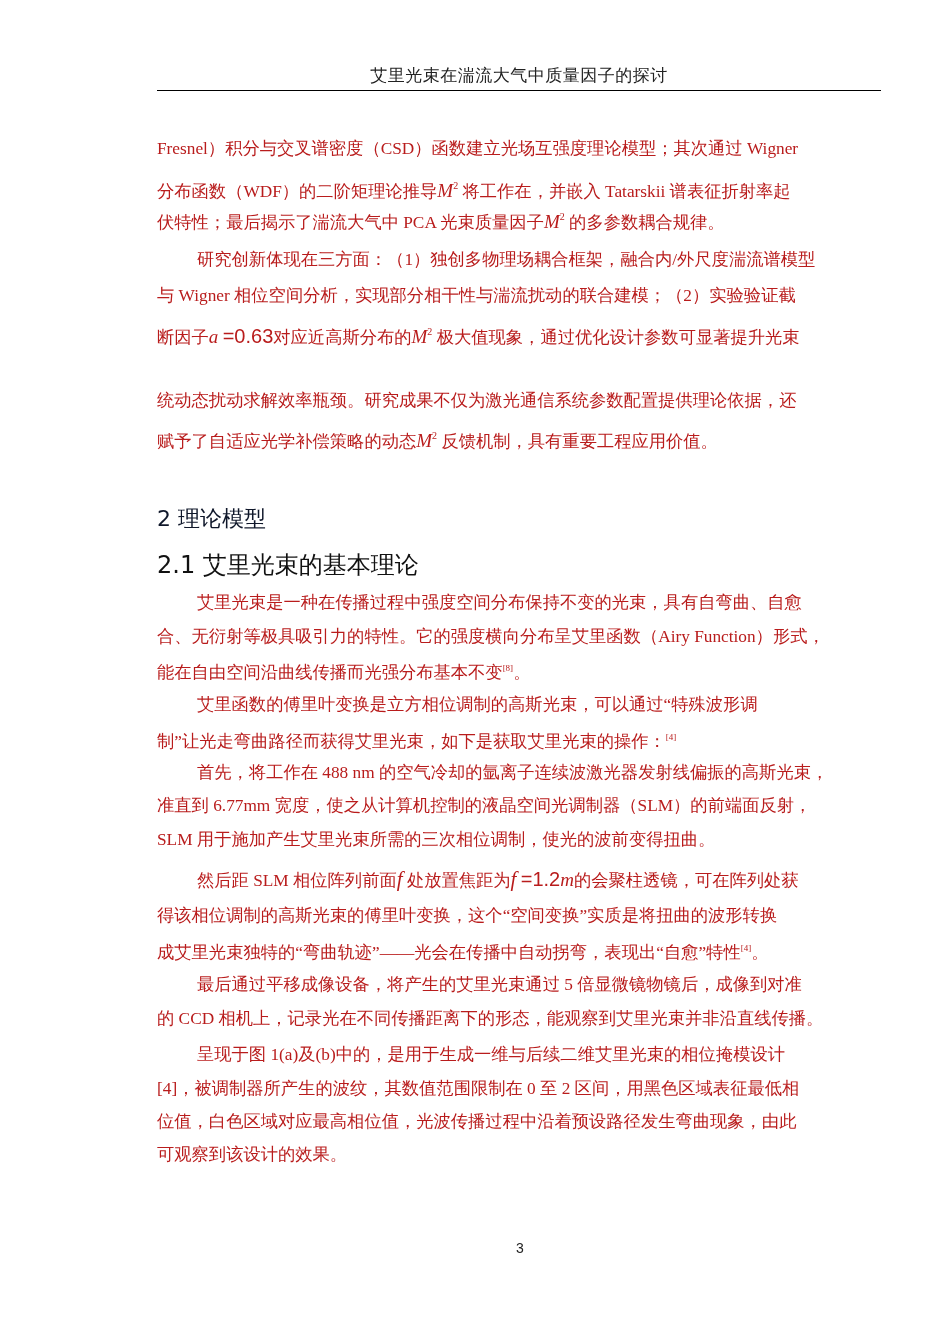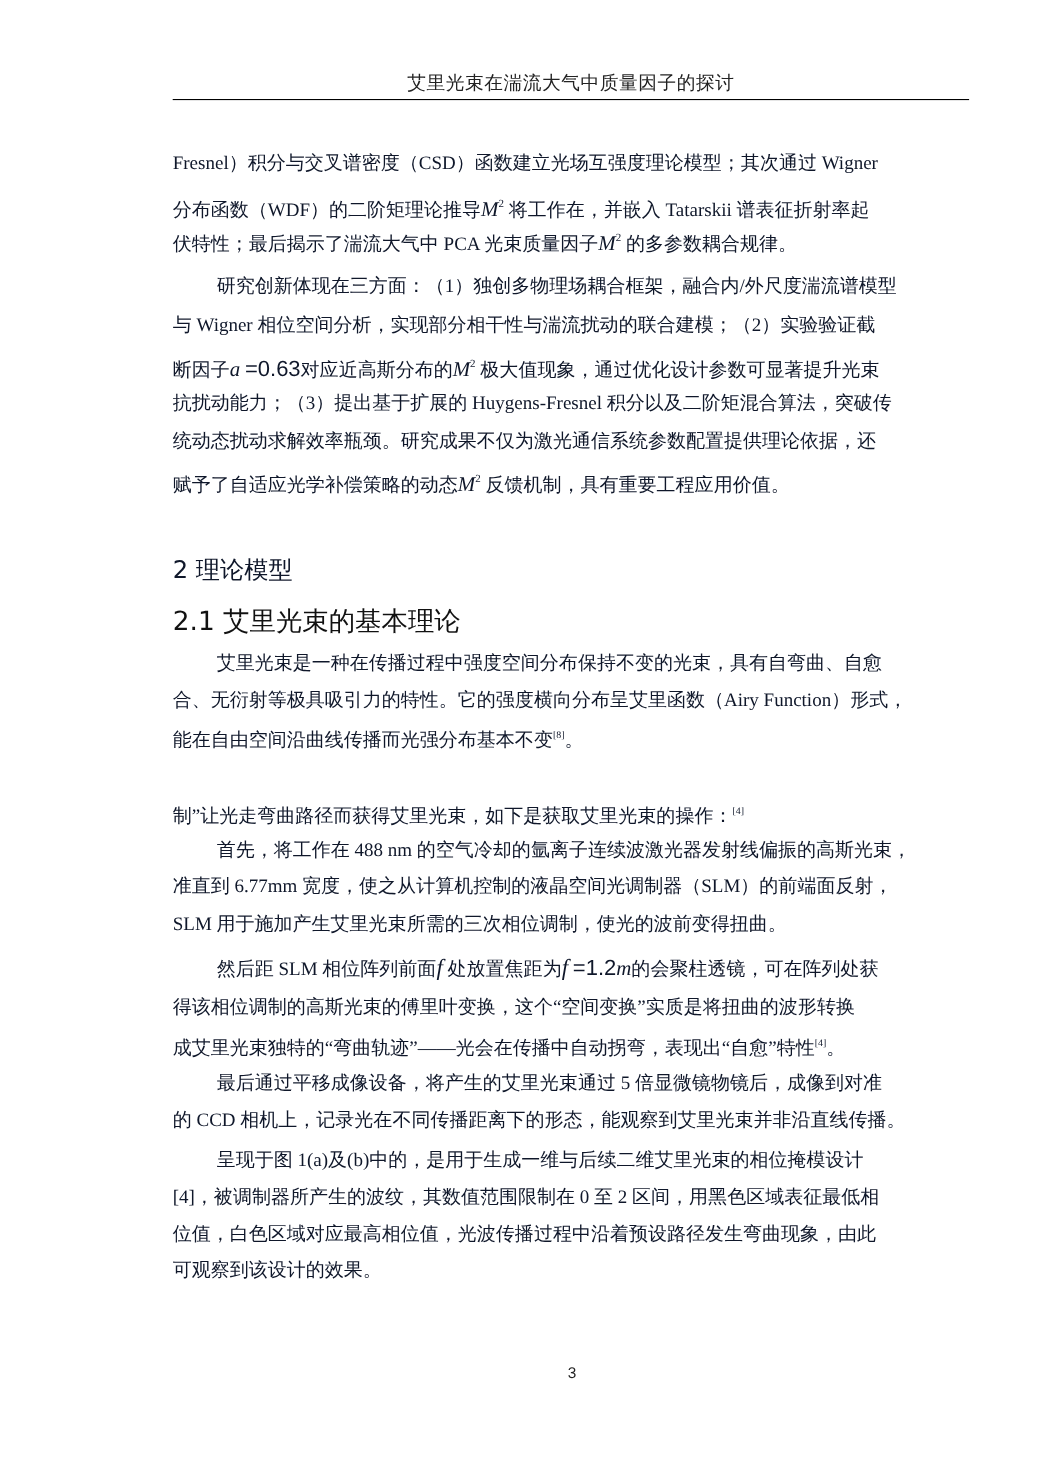--- a/index.html
+++ b/index.html
@@ -4,21 +4,21 @@
 <style>
   html, body { margin: 0; padding: 0; background: #ffffff; }
   body { width: 950px; height: 1344px; position: relative; overflow: hidden;
          font-family: "Liberation Serif", "DejaVu Serif", serif; color: #111; }
   .page { position: absolute; left: 0; top: 0; width: 950px; height: 1344px; background: #fff; margin-left: 21px; }
   .header-title { position: absolute; left: 136px; width: 724px; top: 64px; text-align: center;
                   font-size: 17px; line-height: 24px; color: #222; letter-spacing: 0.5px; }
   .header-rule { position: absolute; left: 136px; width: 724px; top: 90px; height: 0;
                  border-top: 1.3px solid #000; }
   .line { position: absolute; left: 136px; width: 730px; font-size: 17.3px; line-height: 24px;
-          white-space: nowrap; color: #0f172a; }
+          white-space: nowrap; color: #b91c1c; }
   .indent { left: 176px; }
   .h1 { position: absolute; left: 136px; font-family: "DejaVu Sans", "Liberation Sans", sans-serif;
         font-size: 22px; line-height: 30px; color: #0f172a; }
   .h2 { position: absolute; left: 136px; font-family: "DejaVu Sans", "Liberation Sans", sans-serif;
         font-size: 24px; line-height: 28px; color: #111; }
   .m { font-style: italic; font-family: "Liberation Serif", serif; font-size: 19px; }
   .sup { font-size: 10px; vertical-align: 8px; font-style: normal; }
   .cite { font-size: 9px; vertical-align: 7px; }
   .num { font-family: "Liberation Sans", sans-serif; font-size: 20px; }
   .page-number { position: absolute; left: 0; width: 998px; top: 1240px; text-align: center;
@@ -42,36 +42,36 @@
     <span>伏特性；最后揭示了湍流大气中 PCA 光束质量因子</span><span class="m">M</span><span class="sup">2</span> <span>的多参数耦合规律。</span>
   </div>
 
   <div class="line indent" style="top:248px">研究创新体现在三方面：（1）独创多物理场耦合框架，融合内/外尺度湍流谱模型</div>
   <div class="line" style="top:284px">与 Wigner 相位空间分析，实现部分相干性与湍流扰动的联合建模；（2）实验验证截</div>
 
   <div class="line" style="top:320px">
     <span>断因子</span><span class="m">a</span> <span class="num">=0.63</span><span>对应近高斯分布的</span><span class="m">M</span><span class="sup">2</span> <span>极大值现象，通过优化设计参数可显著提升光束</span>
   </div>
 
-  <div class="line" style="top:355px">抗扰动能力；（3）提出基于扩展的 Huygens-Fresnel 积分以及二阶矩混合算法，突破传</div>
   <div class="line" style="top:389px">统动态扰动求解效率瓶颈。研究成果不仅为激光通信系统参数配置提供理论依据，还</div>
 
   <div class="line" style="top:424px">
     <span>赋予了自适应光学补偿策略的动态</span><span class="m">M</span><span class="sup">2</span> <span>反馈机制，具有重要工程应用价值。</span>
   </div>
 
   <div class="h1" style="top:504px">2 理论模型</div>
   <div class="h2" style="top:551px">2.1 艾里光束的基本理论</div>
 
   <div class="line indent" style="top:591px">艾里光束是一种在传播过程中强度空间分布保持不变的光束，具有自弯曲、自愈</div>
   <div class="line" style="top:625px">合、无衍射等极具吸引力的特性。它的强度横向分布呈艾里函数（Airy Function）形式，</div>
   <div class="line" style="top:656px">
     <span>能在自由空间沿曲线传播而光强分布基本不变</span><span class="cite">[8]</span><span>。</span>
   </div>
 
+  <div class="line indent" style="top:693px">艾里函数的傅里叶变换是立方相位调制的高斯光束，可以通过“特殊波形调</div>
   <div class="line" style="top:725px">
     <span>制”让光走弯曲路径而获得艾里光束，如下是获取艾里光束的操作：</span><span class="cite">[4]</span>
   </div>
 
   <div class="line indent" style="top:761px">首先，将工作在 488 nm 的空气冷却的氩离子连续波激光器发射线偏振的高斯光束，</div>
   <div class="line" style="top:794px">准直到 6.77mm 宽度，使之从计算机控制的液晶空间光调制器（SLM）的前端面反射，</div>
   <div class="line" style="top:828px">SLM 用于施加产生艾里光束所需的三次相位调制，使光的波前变得扭曲。</div>
 
   <div class="line indent" style="top:867px">
     <span>然后距 SLM 相位阵列前面</span><span class="m" style="font-size:21px">f</span> <span>处放置焦距为</span><span class="m" style="font-size:21px">f</span> <span class="num">=1.2</span><span class="m">m</span><span>的会聚柱透镜，可在阵列处获</span>

